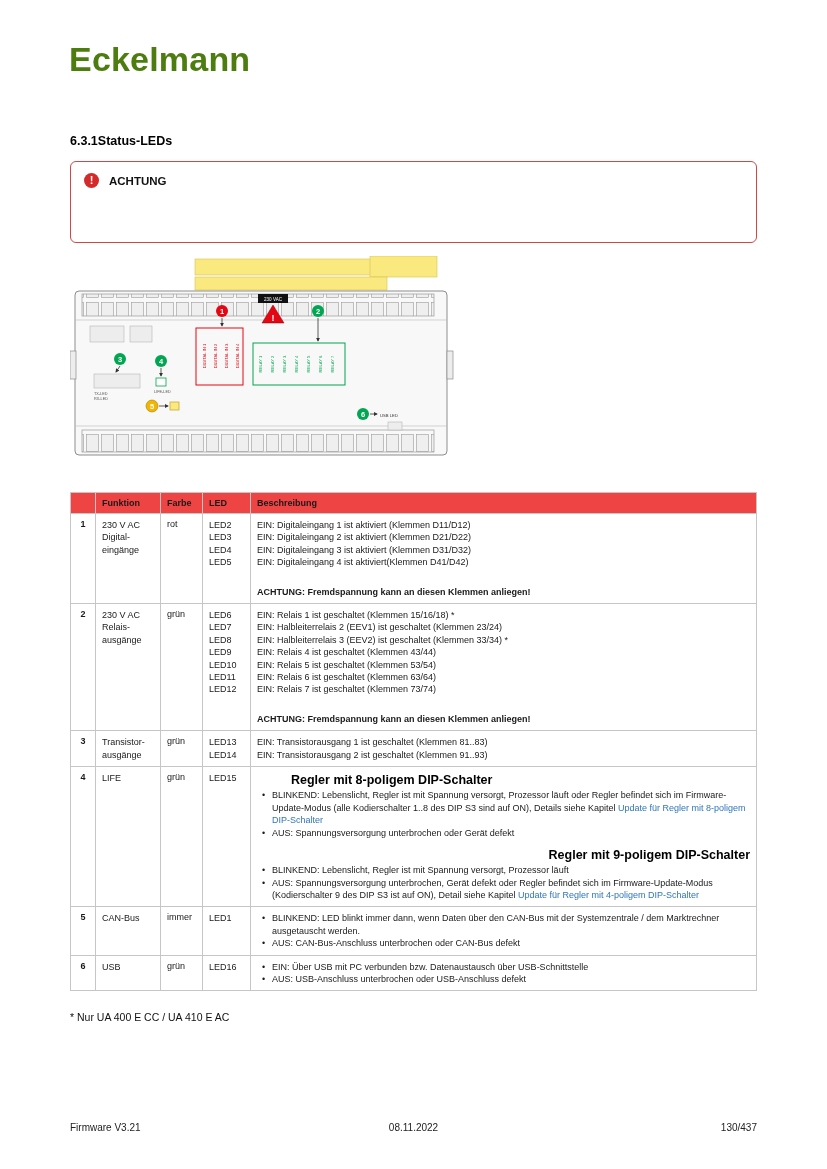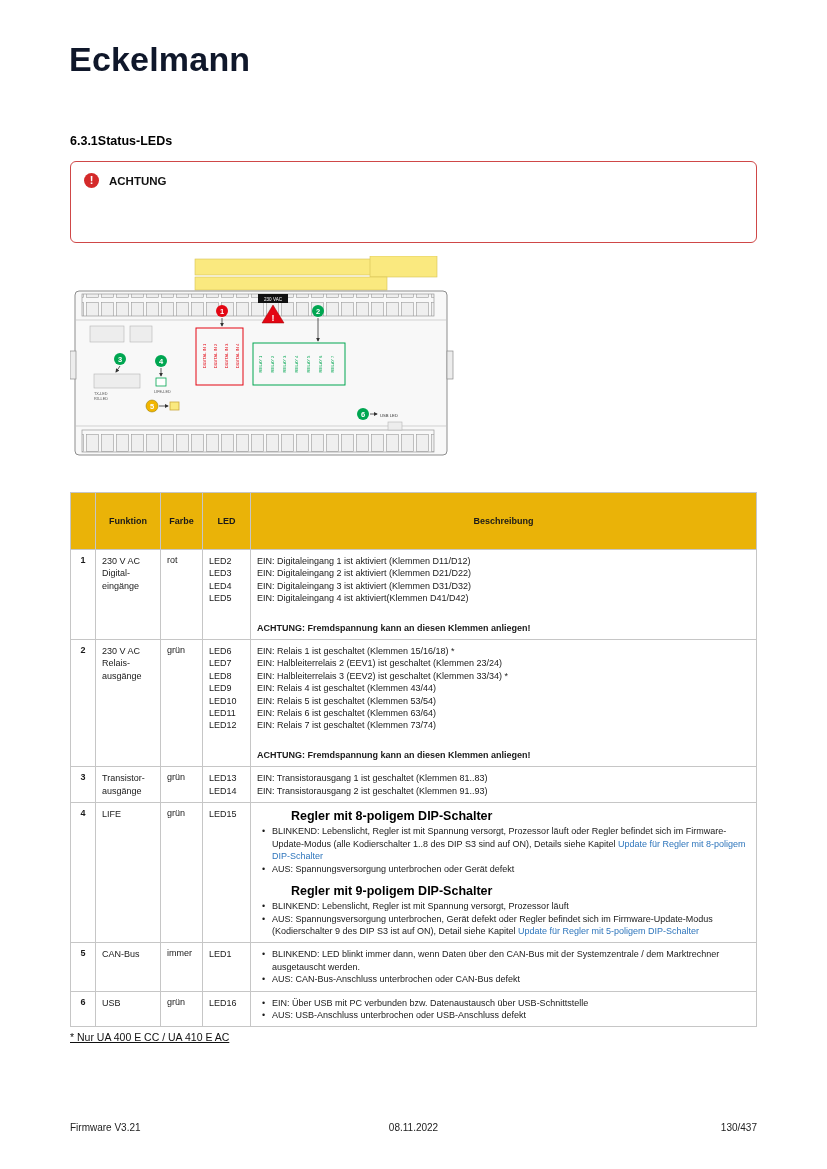--- a/index.html
+++ b/index.html
@@ -1,41 +1,41 @@
 <!DOCTYPE html>
 <html><head>
 <meta charset="utf-8">
 <style>
   html,body{margin:0;padding:0;}
   body{width:827px;height:1169px;background:#ffffff;font-family:"Liberation Sans",sans-serif;color:#1a1a1a;position:relative;overflow:hidden;}
   .abs{position:absolute;}
-  .logo{left:69px;top:40px;font-size:34px;font-weight:bold;color:#0f172a;letter-spacing:.2px;}
+  .logo{left:69px;top:40px;font-size:34px;font-weight:bold;color:#4d7c0f;letter-spacing:.2px;}
   .heading{left:70px;top:134px;font-size:12.5px;font-weight:bold;color:#000;}
   .heading .num{}
   .warning-box{left:70px;top:161px;width:687px;height:82px;border:1.4px solid #cf4747;border-radius:6px;background:#fff;box-sizing:border-box;}
   .warning-head{display:flex;align-items:center;gap:10px;margin:11px 0 7px 13px;}
   .warning-icon{width:15px;height:15px;border-radius:50%;background:#d42a2a;color:#fff;font-size:11px;font-weight:bold;display:flex;align-items:center;justify-content:center;line-height:1;}
   .warning-title{font-size:11.5px;font-weight:bold;color:#111;}
   .warning-text{margin-left:38px;margin-right:18px;font-size:10.6px;line-height:1.5;color:#2b2b2b;}
   .warning-text b{color:#111;}
   .diagram{left:70px;top:256px;}
   svg text{font-family:"Liberation Sans",sans-serif;}
   .content{left:70px;top:492px;width:687px;}
   table.led-table{border-collapse:collapse;width:687px;font-size:9px;color:#1a1a1a;table-layout:fixed;}
   .led-table th,.led-table td{border:1px solid #c6c6c6;vertical-align:top;text-align:left;padding:5px 6px;}
-  .led-table thead th{background:#eab308;font-weight:bold;padding:23px 6px;text-align:center;}
+  .led-table thead th{background:#ef4444;font-weight:bold;padding:5px 6px;}
   td.c-num{text-align:center;font-weight:bold;}
   .fn-line,.led-line,.desc-line{line-height:1.38;}
   .desc-line.bold{font-weight:bold;margin-top:17px;}
   .desc-line.heading{font-weight:bold;padding-left:34px;}
-  .desc-line.heading:not(:first-child){margin-top:8px;}
+  .desc-line.heading:not(:first-child){margin-top:8px;text-align:right;}
   .desc-line.bullet{display:flex;margin-left:5px;}
   .desc-line.bullet .dot{flex:0 0 10px;}
   .link{color:#2f76bc;cursor:pointer;}
-  .footnote{margin-top:4px;font-size:10.5px;color:#111;text-decoration:underline;}
+  .footnote{margin-top:20px;font-size:10.5px;color:#111;}
   .footer{left:70px;top:1122px;width:687px;display:flex;font-size:10px;color:#222;align-items:flex-end;}
   .footer span{flex:1;}
   .footer .f-center{text-align:center;}
   .footer .f-right{text-align:right;}
 </style>
 </head>
 <body>
 
 <div class="abs logo">Eckelmann</div>
 
@@ -243,21 +243,21 @@
               <span class="dot">•</span>
               <span class="btxt"><span>AUS: Spannungsversorgung unterbrochen oder Gerät defekt</span></span>
             </div>
             <div class="desc-line heading">Regler mit 9-poligem DIP-Schalter</div>
             <div class="desc-line bullet">
               <span class="dot">•</span>
               <span class="btxt"><span>BLINKEND: Lebenslicht, Regler ist mit Spannung versorgt, Prozessor läuft</span></span>
             </div>
             <div class="desc-line bullet">
               <span class="dot">•</span>
-              <span class="btxt"><span>AUS: Spannungsversorgung unterbrochen, Gerät defekt oder Regler befindet sich im Firmware-Update-Modus (Kodierschalter 9 des DIP S3 ist auf ON), Detail siehe Kapitel </span><span class="link">Update für Regler mit 5-poligem DIP-Schalter</span></span>
+              <span class="btxt"><span>AUS: Spannungsversorgung unterbrochen, Gerät defekt oder Regler befindet sich im Firmware-Update-Modus (Kodierschalter 9 des DIP S3 ist auf ON), Detail siehe Kapitel </span><span class="link">Update für Regler mit 4-poligem DIP-Schalter</span></span>
             </div>
           </td>
         </tr>
         <tr class="led-row">
           <td class="c-num">5</td>
           <td class="c-funktion">
             <div class="fn-line">CAN-Bus</div>
           </td>
           <td class="c-farbe">immer</td>
           <td class="c-led">

